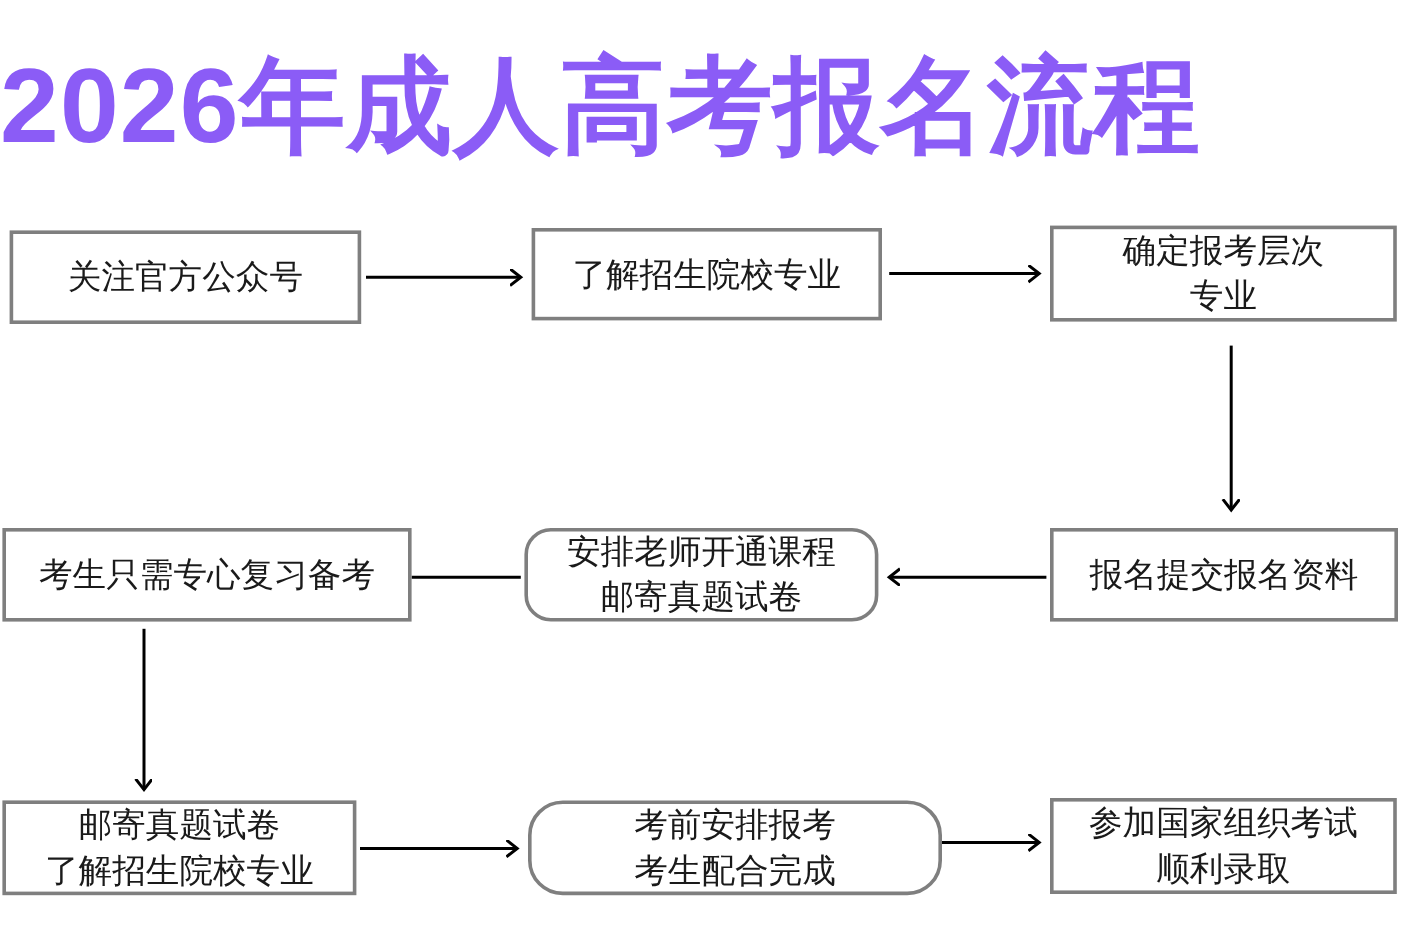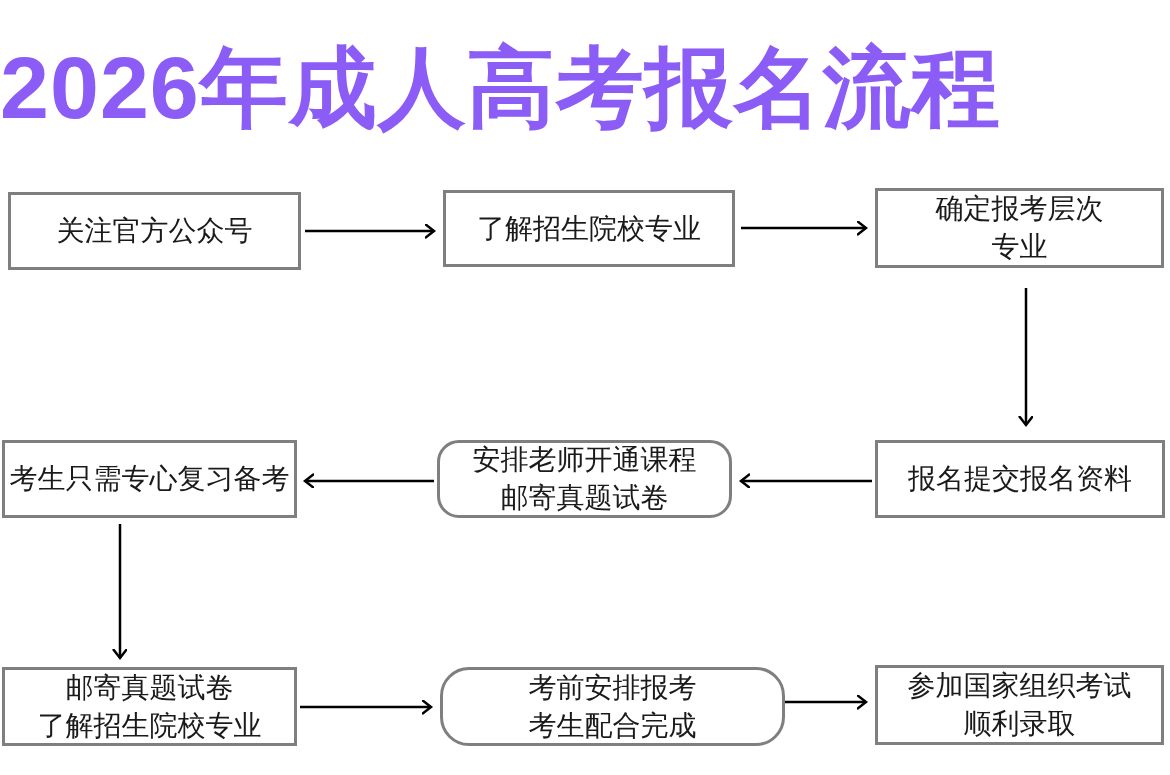--- a/index.html
+++ b/index.html
@@ -47,21 +47,21 @@
   .box .line {
     display: block;
     line-height: 38px;
     white-space: nowrap;
   }
   
   .b1 { left: 8px;   top: 192px; width: 293px; height: 78px; }
   .b2 { left: 443px; top: 190px; width: 292px; height: 77px; }
   .b3 { left: 875px; top: 188px; width: 289px; height: 80px; }
   
-  .b4 { left: 2px;   top: 440px; width: 295px; height: 78px; }
+  .b4 { left: 2px;   top: 440px; width: 341px; height: 78px; }
   .b5 { left: 437px; top: 440px; width: 295px; height: 78px; border-radius: 22px; }
   .b6 { left: 875px; top: 440px; width: 290px; height: 78px; }
   
   .b7 { left: 2px;   top: 667px; width: 295px; height: 79px; }
   .b8 { left: 440px; top: 667px; width: 345px; height: 79px; border-radius: 29px; }
   .b9 { left: 875px; top: 665px; width: 289px; height: 80px; }
 
   .arrows {
     position: absolute;
     left: 0;

